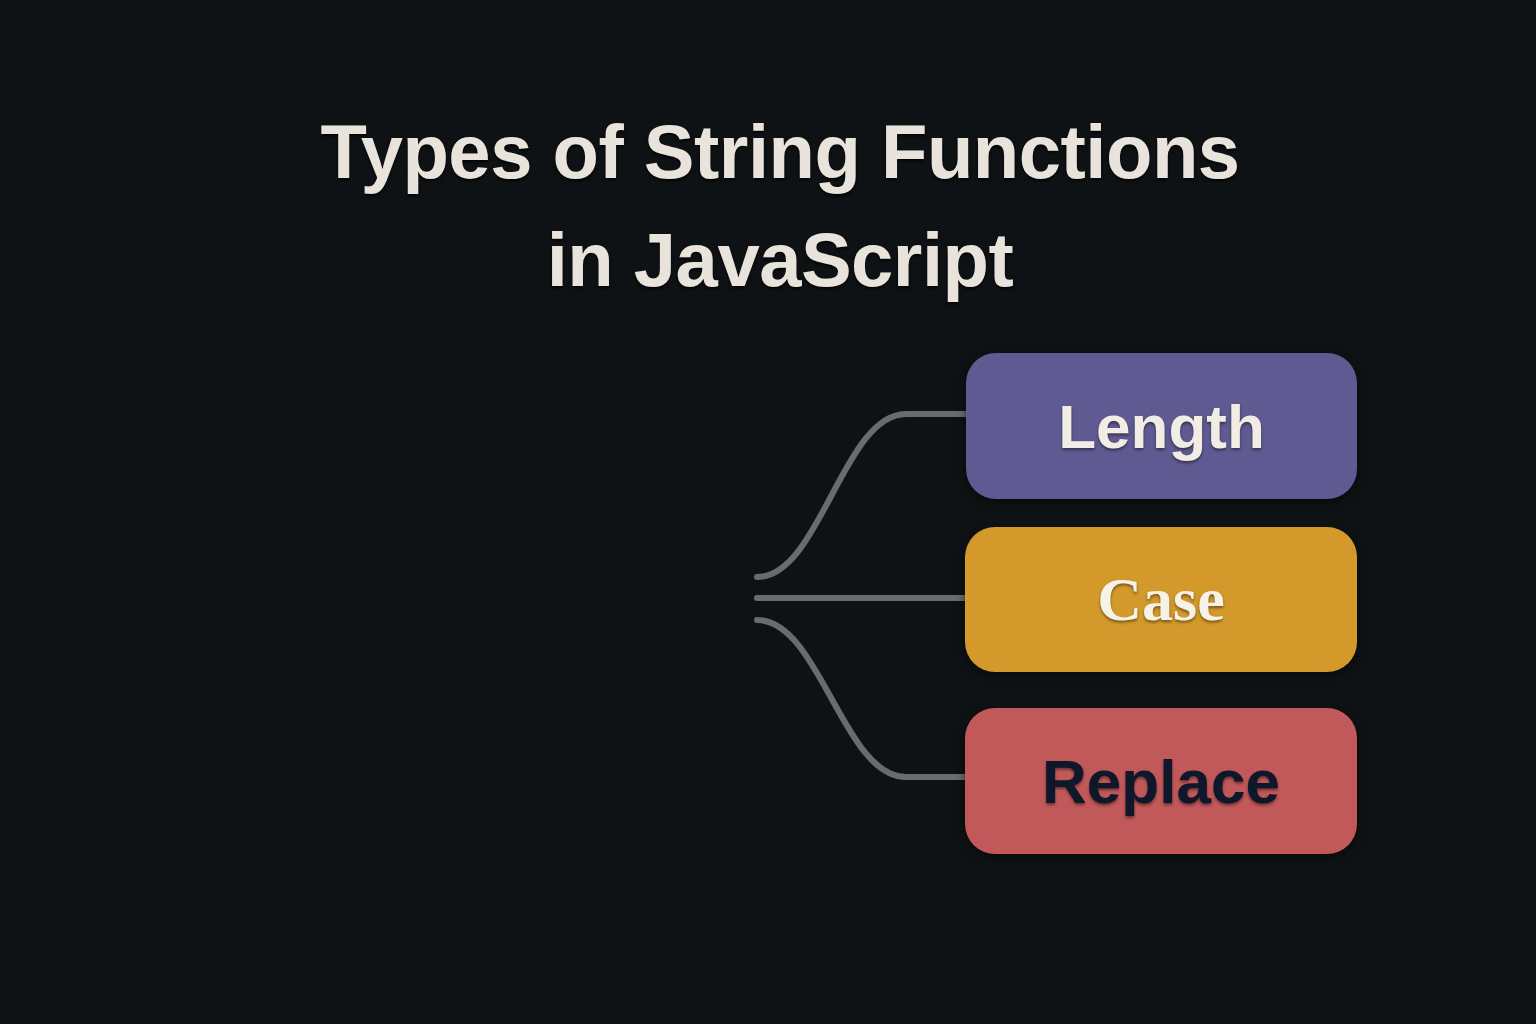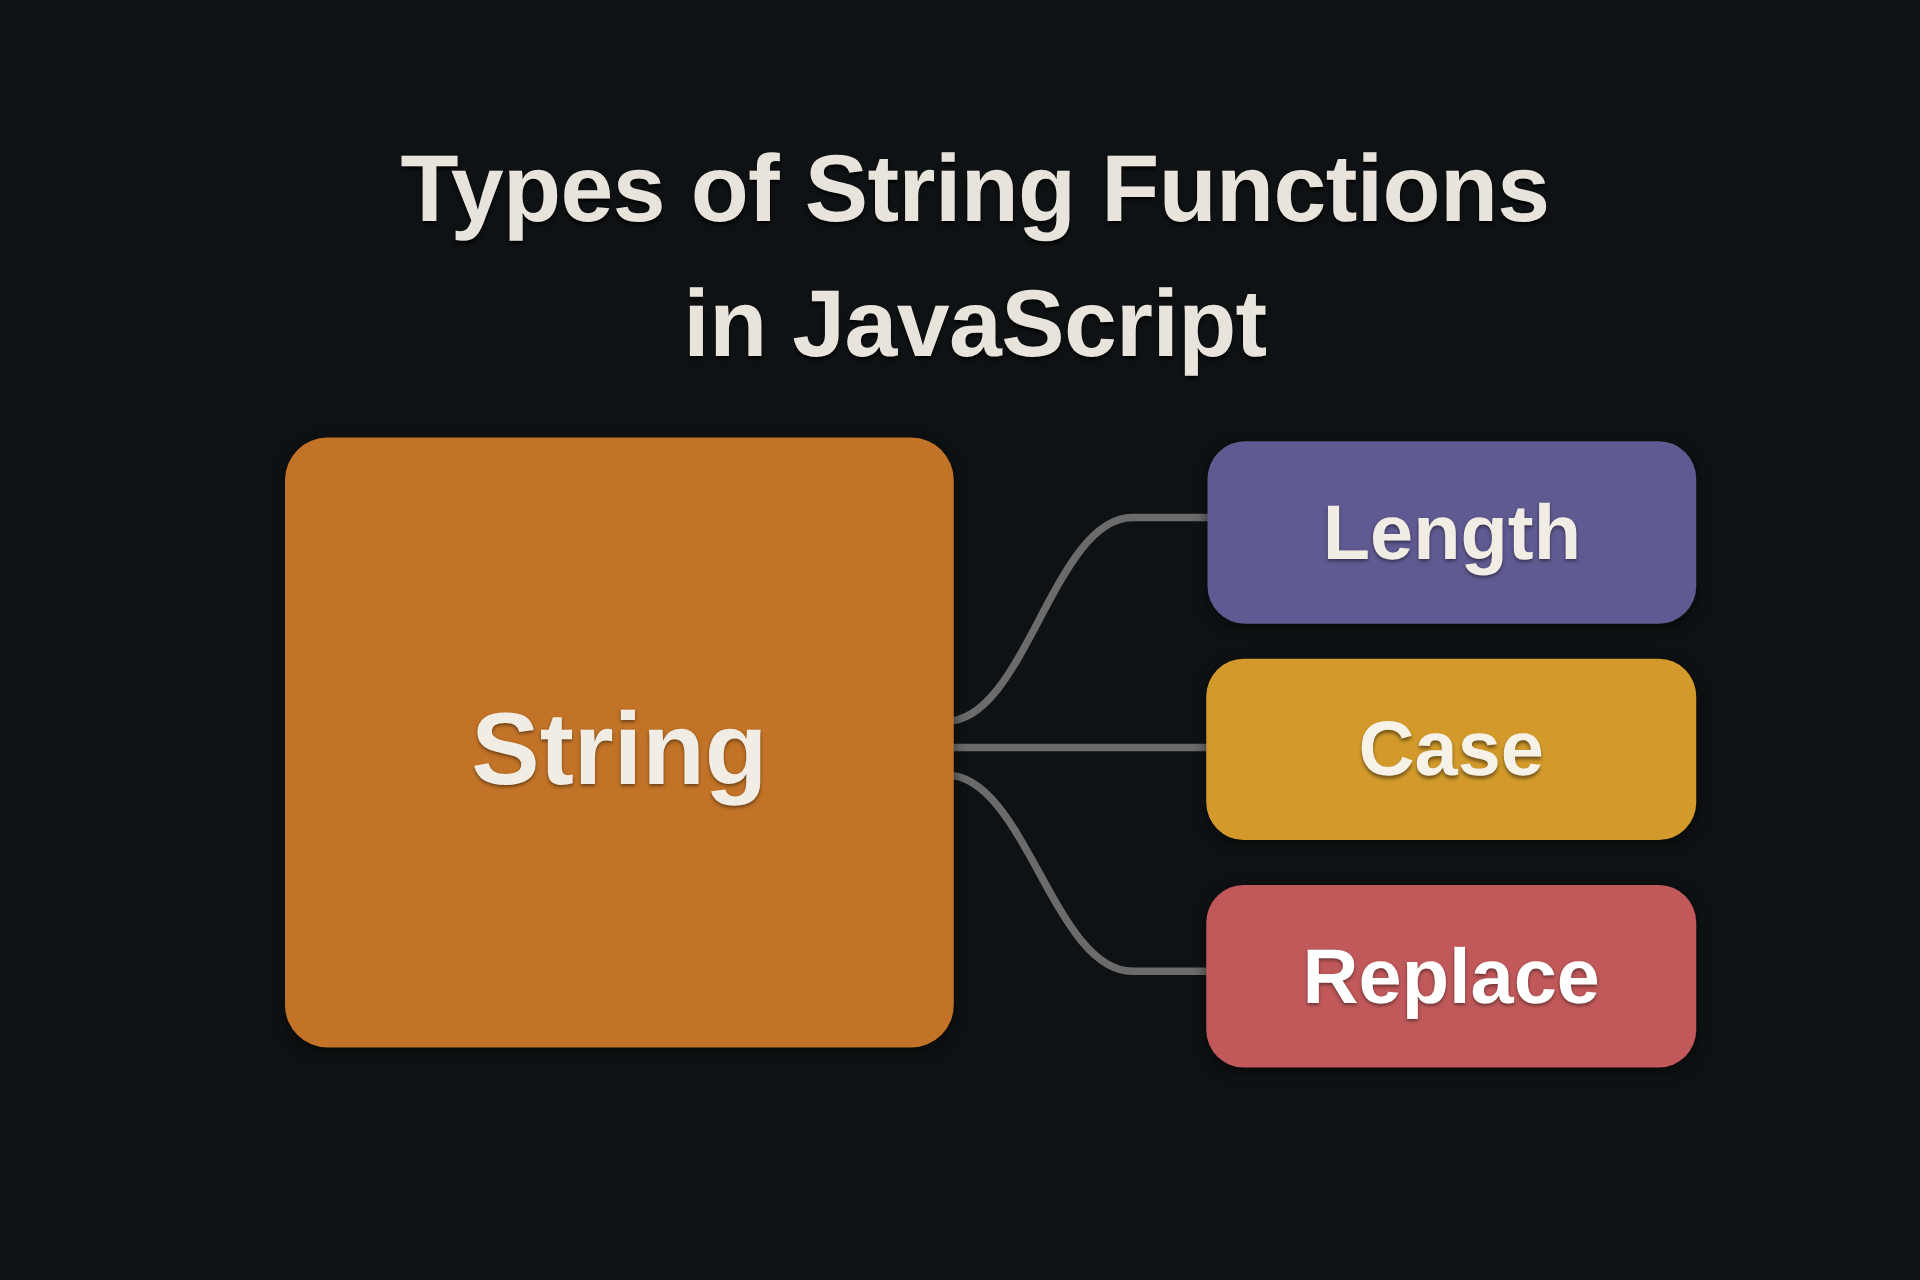--- a/index.html
+++ b/index.html
@@ -81,20 +81,21 @@
     height: 146px;
     font-size: 62px;
     margin-top: 12px;
   }
   #node-case {
     left: 965px;
     top: 527px;
     width: 392px;
     height: 145px;
     font-size: 62px;
+    font-family: Liberation Serif, serif;
   }
   #node-replace {
     left: 965px;
     top: 708px;
     width: 392px;
     height: 146px;
     font-size: 62px;
   }
 </style>
 </head>
@@ -108,29 +109,26 @@
   </div>
 
   <svg id="connectors" viewBox="0 0 1536 1024" width="1536" height="1024" xmlns="http://www.w3.org/2000/svg">
     <g fill="none" stroke-linecap="round">
       <path id="conn-length" d="M 757 577 C 820 577, 843 414, 906 414 L 972 414" stroke="#6B6B6B" stroke-width="6"></path>
       <path id="conn-case" d="M 757 598 L 972 598" stroke="#6B6B6B" stroke-width="6"></path>
       <path id="conn-replace" d="M 757 620 C 820 620, 843 777, 906 777 L 972 777" stroke="#6B6B6B" stroke-width="6"></path>
     </g>
   </svg>
 
-  <div class="node" id="node-string" style="background: rgb(194, 115, 39); color: rgb(242, 237, 228);">
-    <span class="node-label">String</span>
-  </div>
 
   <div class="node" id="node-length" style="background: rgb(95, 90, 145); color: rgb(242, 237, 228);">
     <span class="node-label">Length</span>
   </div>
 
   <div class="node" id="node-case" style="background: rgb(211, 154, 43); color: rgb(247, 242, 232);">
     <span class="node-label">Case</span>
   </div>
 
-  <div class="node" id="node-replace" style="background: rgb(193, 89, 90); color: #ffffff;">
+  <div class="node" id="node-replace" style="background: rgb(193, 89, 90); color: #0f172a;">
     <span class="node-label">Replace</span>
   </div>
 
 </div>
 
 </body></html>

